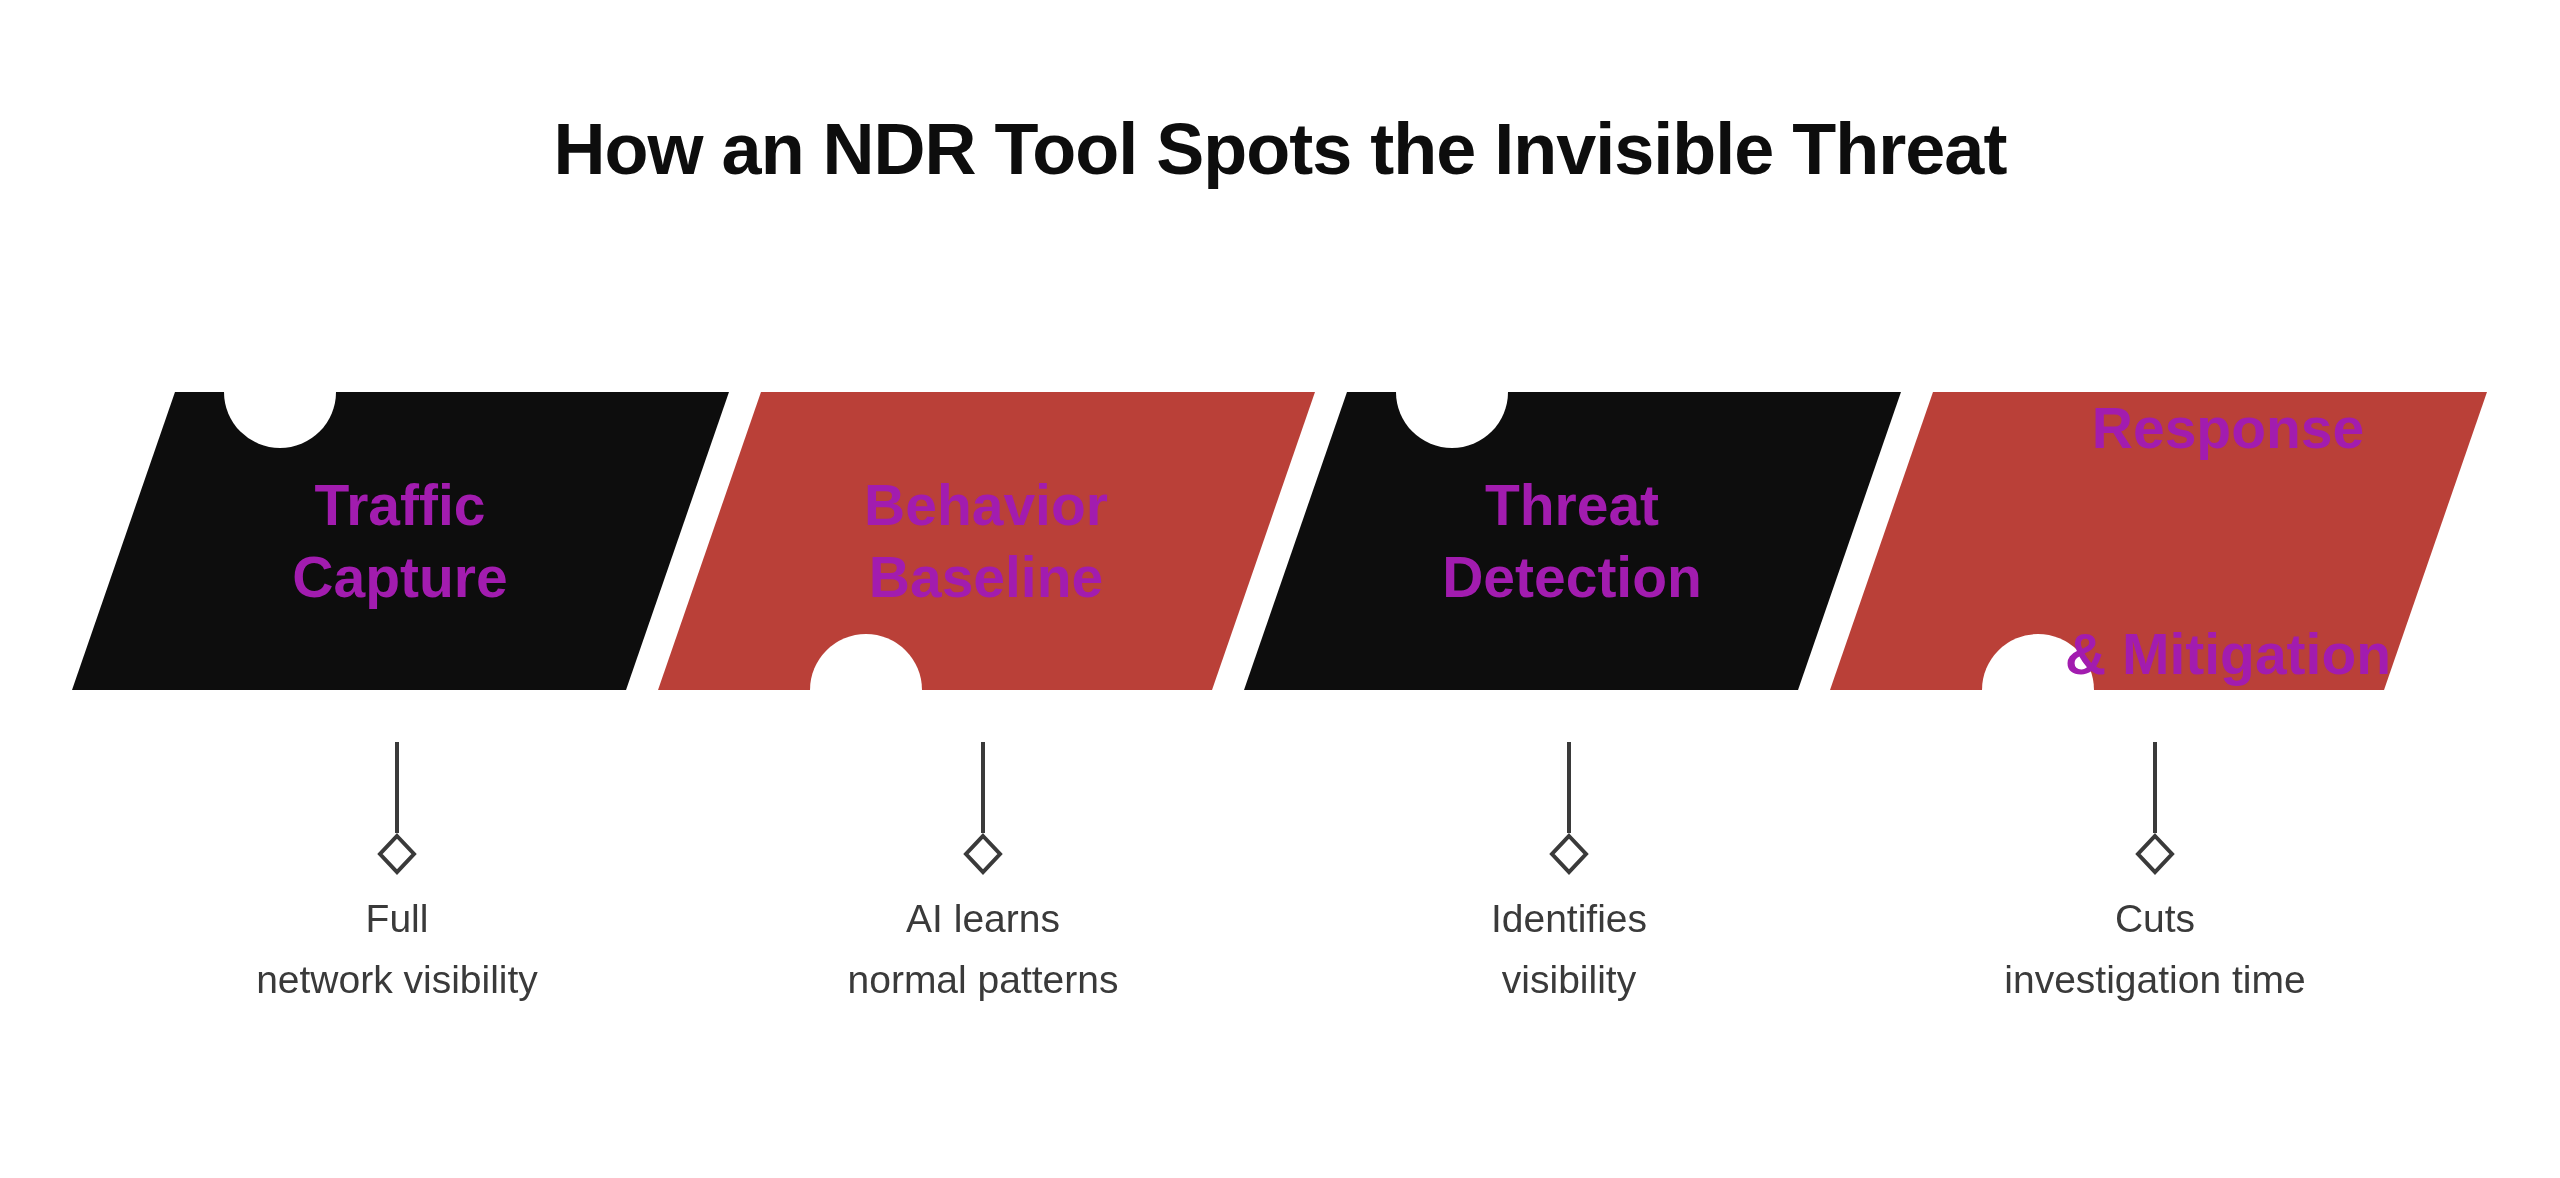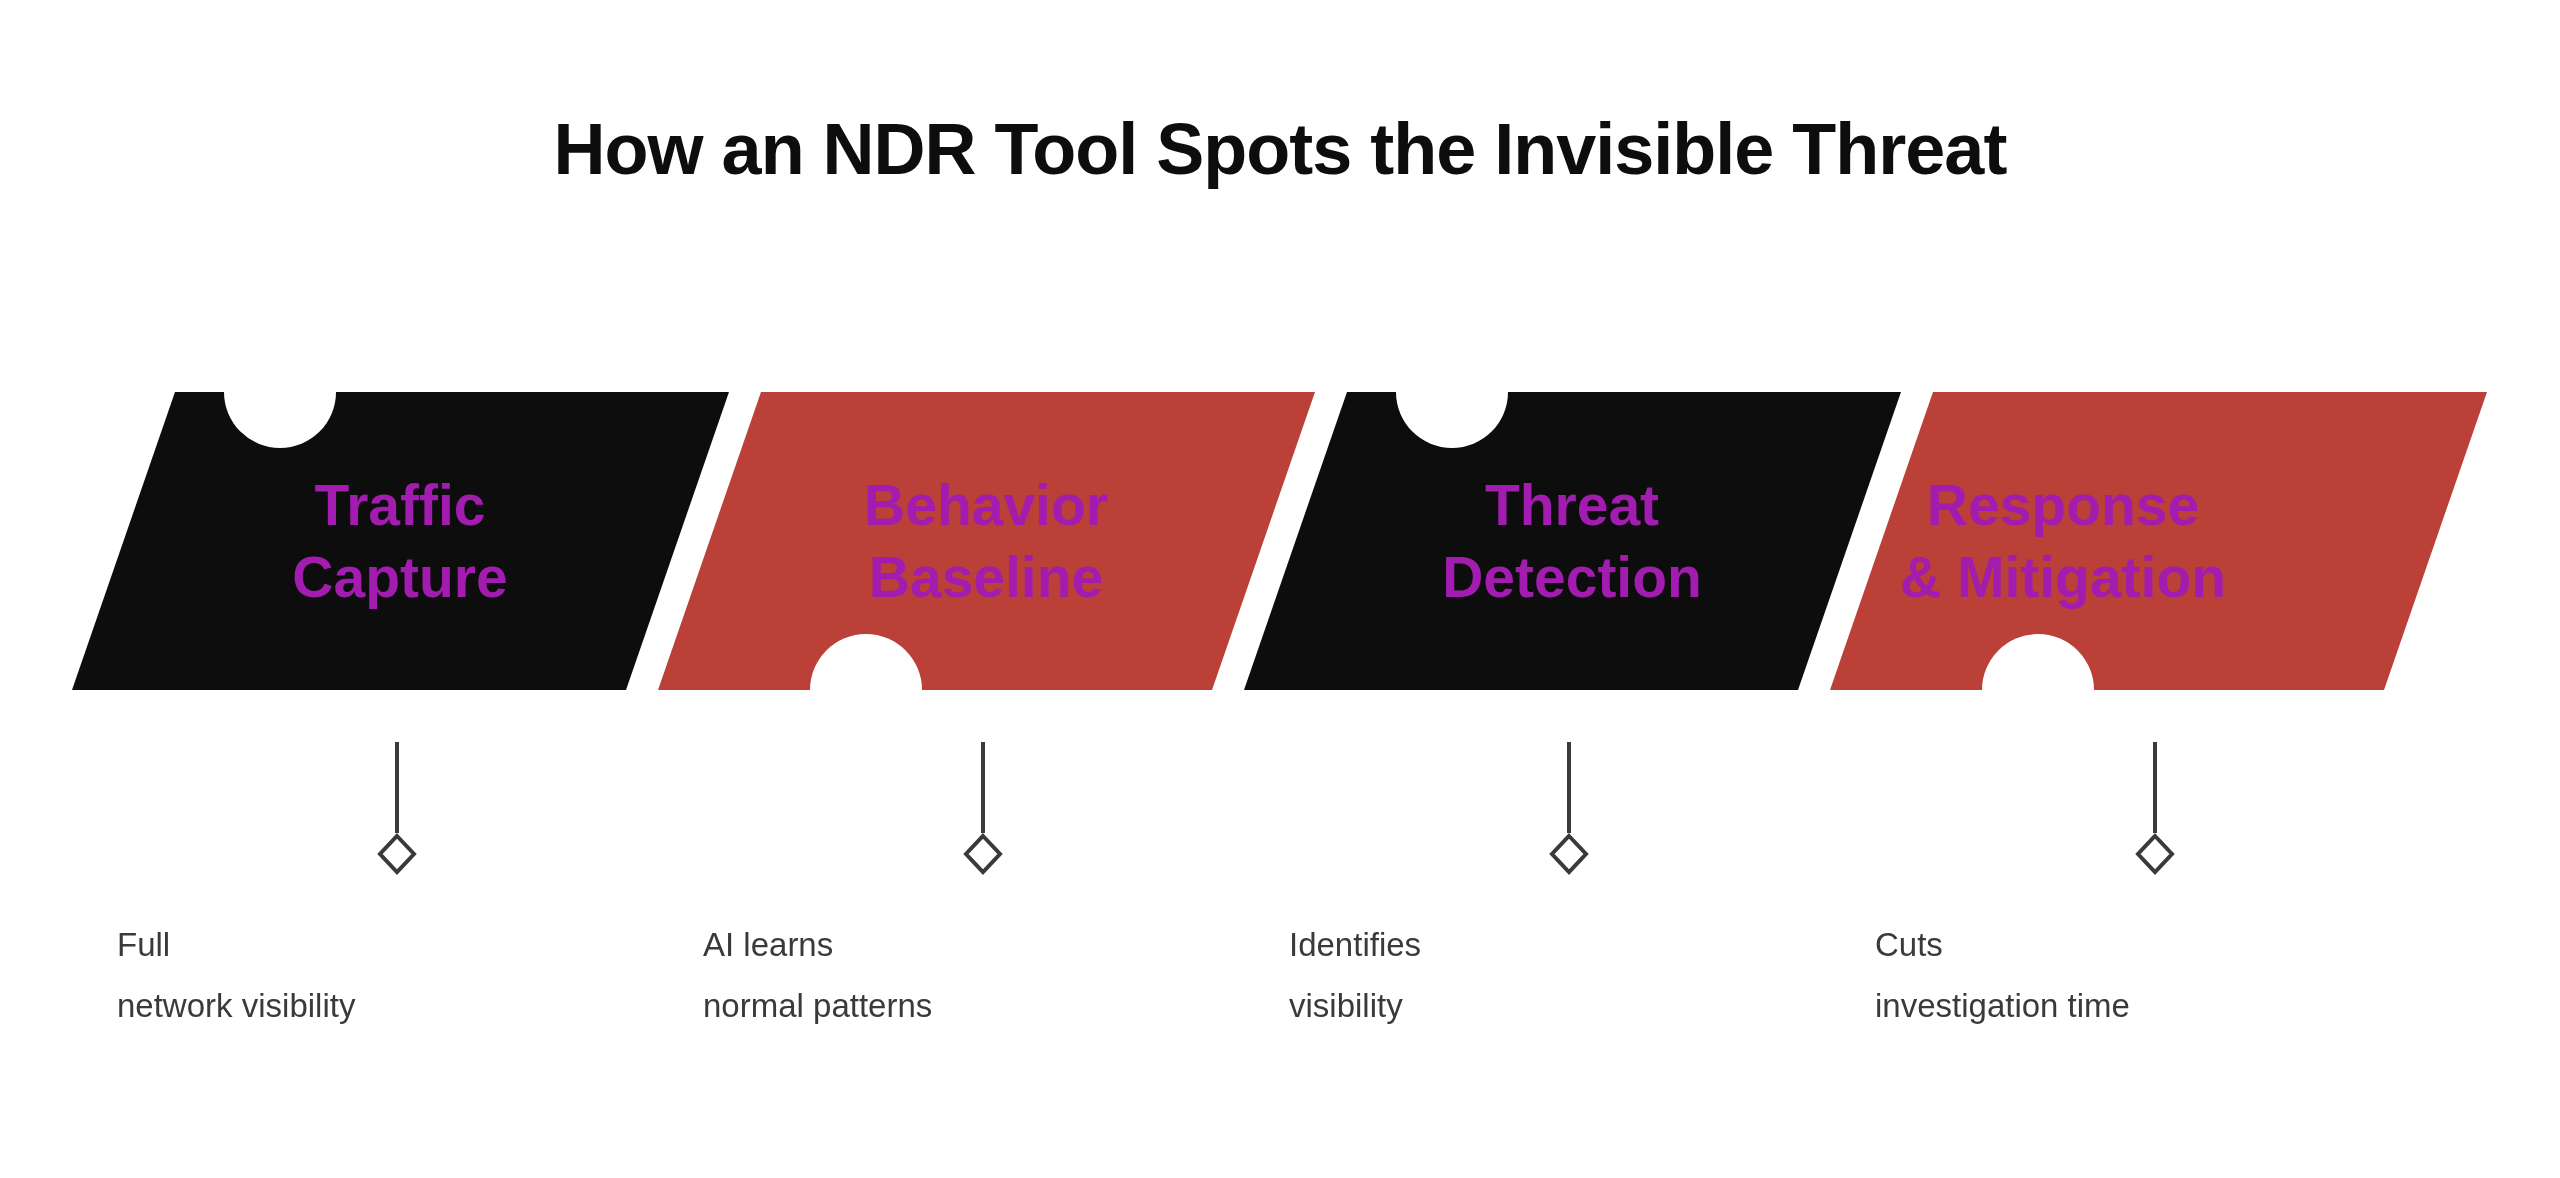--- a/index.html
+++ b/index.html
@@ -41,30 +41,29 @@
     display:flex;flex-direction:column;align-items:center;justify-content:center;
     color:#a21caf;
     font-size:57px;font-weight:700;
     line-height:72px;
     text-align:center;
     pointer-events:none;
   }
   .caption{
     position:absolute;
     top:888px;width:560px;
-    text-align:left;
+    text-align:center;
     color:var(--color-text_dark,#3a3a3a);
-    font-size:33px;font-weight:500;
+    font-size:39px;font-weight:500;
     line-height:61px;
-    margin-top:26px;
   }
   .lbl1{left:123px;}  .cap1{left:117px;}
   .lbl2{left:709px;}  .cap2{left:703px;}
   .lbl3{left:1295px;} .cap3{left:1289px;}
-  .lbl4{left:1786px;} .cap4{left:1875px;}
+  .lbl4{left:1951px;justify-content:space-between;} .cap4{left:1875px;}
 </style>
 </head>
 <body>
 
 <div class="canvas">
 
   <h1 class="title">How an NDR Tool Spots the Invisible Threat</h1>
 
   <svg class="geometry" viewBox="0 0 2560 1178" aria-hidden="true">
 

